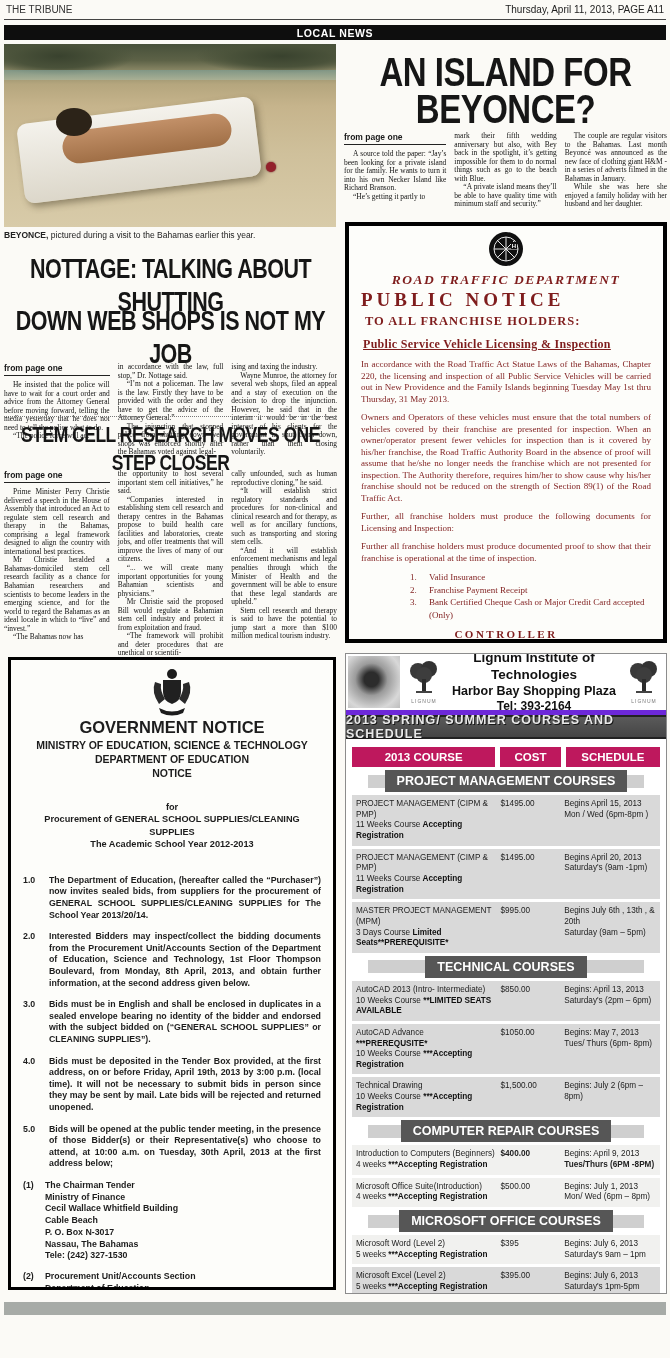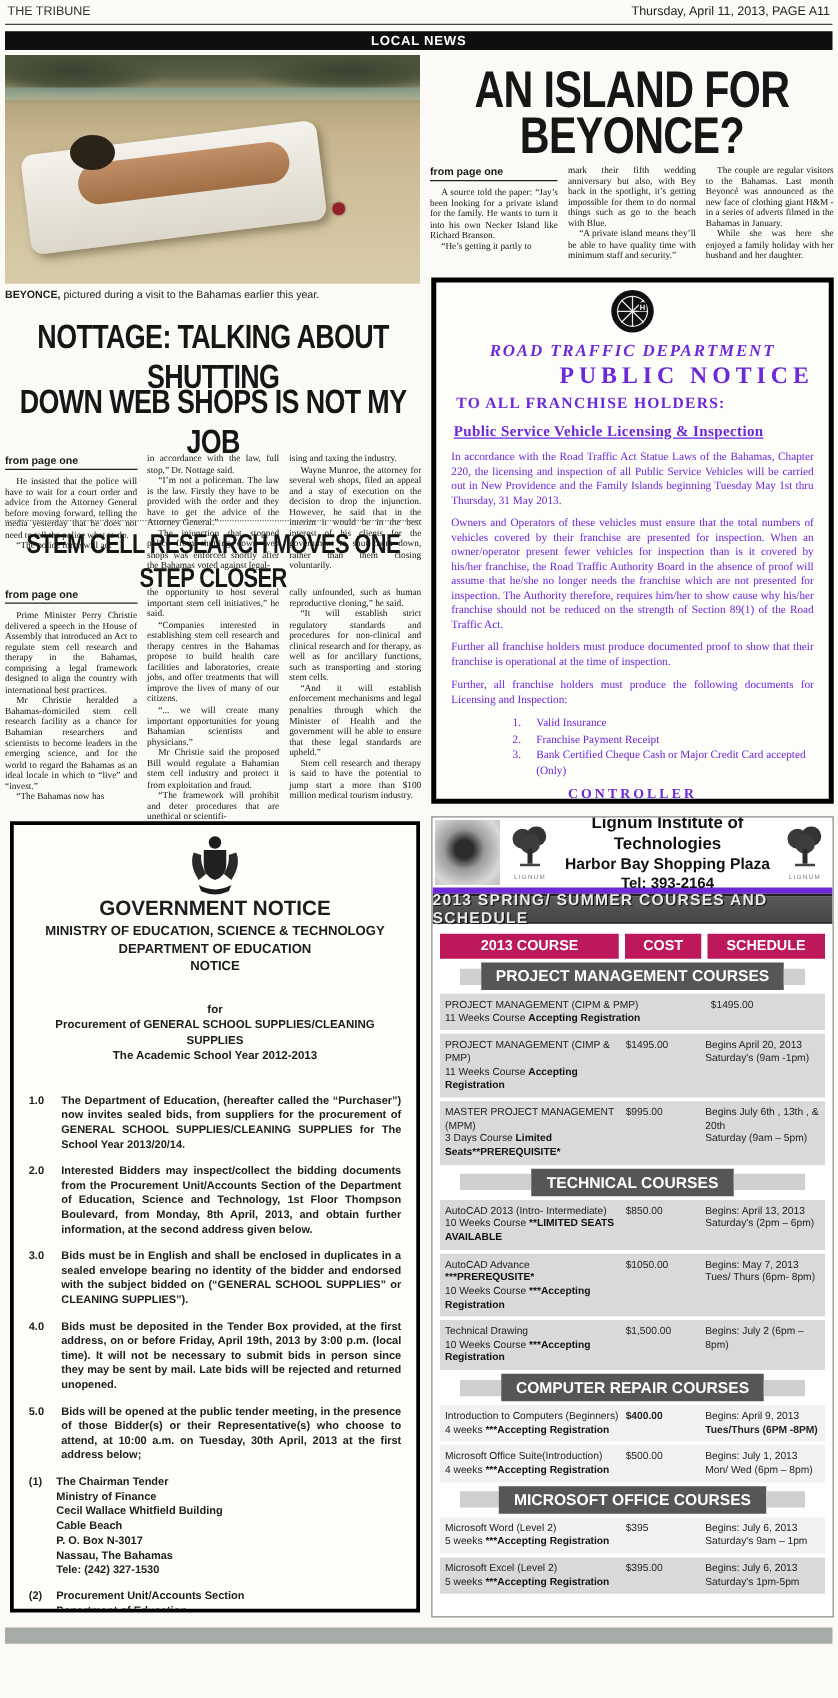--- a/index.html
+++ b/index.html
@@ -45,24 +45,24 @@
   .nottage{position:absolute;left:4px;top:253px;width:333px;}
   .nottage .headline{font-size:21.5px;line-height:26px;}
   .nottage .art-cols{margin-top:6px;height:112px;overflow:hidden;}
   .stem-sep{position:absolute;left:4px;top:416px;width:333px;border-top:1px dotted #777;}
   .stem{position:absolute;left:4px;top:421px;width:333px;}
   .stem .headline{font-size:17.5px;line-height:22px;}
   .stem .art-cols{margin-top:5px;height:202px;overflow:hidden;}
   
   .road{position:absolute;left:345px;top:222px;width:322px;height:421px;box-sizing:border-box;
     border:4px solid #000;background:#fdfdfa;padding:4px 12px;overflow:hidden;
-    font-family:"Liberation Serif",serif;color:#6d28d9;}
+    font-family:"Liberation Serif",serif;color:#7f1d1d;}
   .rt-crest{text-align:center;}
   .rt-dept{text-align:center;font-weight:bold;font-style:italic;font-size:13.5px;letter-spacing:1.5px;}
-  .rt-title{text-align:right;font-weight:bold;font-size:19px;letter-spacing:4px;margin-top:1px;}
+  .rt-title{text-align:left;font-weight:bold;font-size:19px;letter-spacing:4px;margin-top:1px;}
   .rt-to{font-weight:bold;font-size:12.5px;letter-spacing:1px;margin:3px 0 8px 4px;}
   .rt-subject{font-weight:bold;font-size:12px;text-decoration:underline;margin:0 0 7px 2px;letter-spacing:.3px;}
   .road p{font-size:9px;line-height:1.28;text-align:justify;margin:0 0 7px 0;}
   .road ol{margin:2px 0 6px 58px;padding:0;font-size:9px;line-height:1.4;}
   .road ol li{padding-left:10px;}
   .rt-controller{text-align:center;font-weight:bold;font-size:11px;letter-spacing:2.5px;margin-top:2px;}
   
   .gov{position:absolute;left:8px;top:657px;width:328px;height:633px;box-sizing:border-box;
     border:3px solid #000;background:#fdfdfa;padding:6px 12px;overflow:hidden;font-weight:bold;color:#1d1d1d;}
   .gn-crest{text-align:center;height:52px;}
@@ -235,22 +235,22 @@
       <rect x="25" y="12" width="6" height="7" fill="#101010"></rect>
       <text x="28" y="18" font-size="6" fill="#fff" text-anchor="middle" font-family="Liberation Sans, sans-serif" font-weight="bold">H</text>
     </svg>
   </div>
   <div class="rt-dept">ROAD TRAFFIC DEPARTMENT</div>
   <div class="rt-title">PUBLIC  NOTICE</div>
   <div class="rt-to">TO ALL  FRANCHISE HOLDERS:</div>
   <div class="rt-subject">Public Service  Vehicle Licensing &amp; Inspection</div>
   <p>In accordance with the Road Traffic  Act Statue Laws of the Bahamas, Chapter 220, the licensing and inspection of all Public Service Vehicles will be carried out in New Providence and the  Family Islands beginning Tuesday May 1st thru Thursday, 31 May 2013.</p>
   <p>Owners and Operators  of these vehicles must ensure that the total numbers of vehicles covered  by their franchise are presented  for inspection.  When an owner/operator present  fewer vehicles for inspection than is it covered by his/her franchise, the Road Traffic Authority Board in the  absence of proof will assume  that he/she no longer needs the franchise which are not presented for inspection.  The Authority therefore,  requires him/her  to show cause why his/her franchise should not be reduced on the strength of Section 89(1) of the Road Traffic Act.</p>
+  <p>Further, all franchise holders must produce the following  documents for Licensing and Inspection:</p>
   <p>Further all franchise holders must produce documented proof to show that  their  franchise  is  operational  at  the  time  of  inspection.</p>
-  <p>Further, all franchise holders must produce the following  documents for Licensing and Inspection:</p>
   <ol>
       <li>Valid Insurance</li>
       <li>Franchise Payment Receipt</li>
       <li>Bank Certified Cheque Cash  or Major Credit Card accepted  (Only)</li>
     </ol>
   <div class="rt-controller">CONTROLLER</div>
 </div>
 
 <div class="gov">
   <div class="gn-crest">
@@ -356,20 +356,24 @@
           <span class="stub"></span>
           <span class="sec-title">PROJECT MANAGEMENT COURSES</span>
           <span class="stub"></span>
         </div>
         <div class="course-row">
           <div class="c name">
             <div>PROJECT MANAGEMENT (CIPM &amp; PMP)</div>
             <div>11 Weeks Course <b>Accepting  Registration</b></div>
           </div>
           <div class="c cost">$1495.00</div>
+          <div class="c sched">
+            <div>Begins  April 15, 2013</div>
+            <div>Mon / Wed  (6pm-8pm )</div>
+          </div>
         </div>
         <div class="course-row">
           <div class="c name">
             <div>PROJECT MANAGEMENT (CIMP &amp; PMP)</div>
             <div>11 Weeks Course <b>Accepting  Registration</b></div>
           </div>
           <div class="c cost">$1495.00</div>
           <div class="c sched">
             <div>Begins April 20, 2013</div>
             <div>Saturday's  (9am -1pm)</div>

